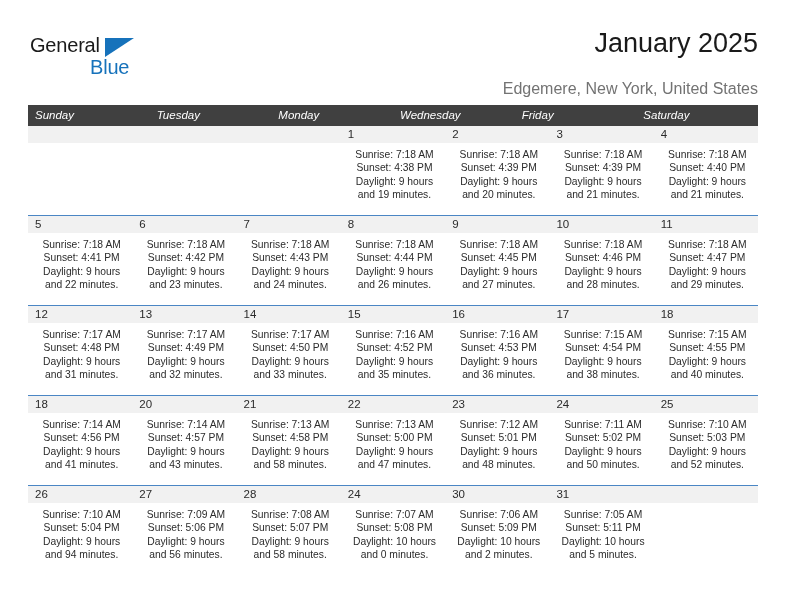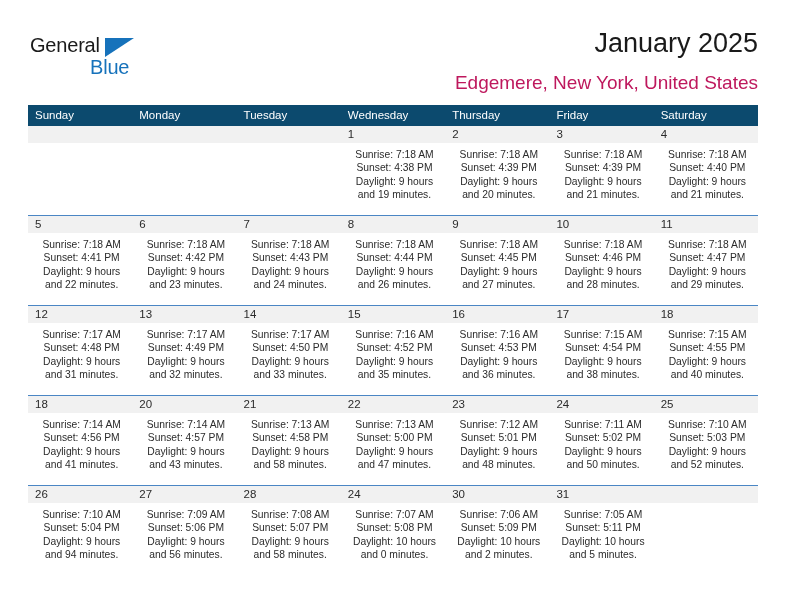--- a/index.html
+++ b/index.html
@@ -68,38 +68,39 @@
     right: 0;
     top: 0;
     font-size: 27px;
     color: #1a1a1a;
     text-align: right;
     white-space: nowrap;
   }
   .subtitle {
     position: absolute;
     right: 0;
-    top: 44px;
-    font-size: 19px;
-    color: #be185d;
+    top: 52px;
+    font-size: 16px;
+    color: #737373;
     text-align: right;
     white-space: nowrap;
   }
 
   
   .calendar {
     position: absolute;
     left: 28px;
     top: 105px;
     width: 730px;
   }
   .dow-row {
     display: flex;
-    background: #0c4a6e;
+    background: #404040;
     height: 21px;
+    font-style: italic;
   }
   .dow-cell {
     flex: 1 1 0;
     color: #ffffff;
     font-size: 11.5px;
     line-height: 21px;
     padding-left: 7px;
     box-sizing: border-box;
     white-space: nowrap;
   }
@@ -153,24 +154,23 @@
       <span class="logo-triangle"></span>
       <span class="logo-blue">Blue</span>
     </div>
     <div class="title">January 2025</div>
     <div class="subtitle">Edgemere, New York, United States</div>
   </div>
 
   <div class="calendar">
     <div class="dow-row" id="dow-row">
         <div class="dow-cell">Sunday</div>
+        <div class="dow-cell">Tuesday</div>
         <div class="dow-cell">Monday</div>
-        <div class="dow-cell">Tuesday</div>
         <div class="dow-cell">Wednesday</div>
-        <div class="dow-cell">Thursday</div>
         <div class="dow-cell">Friday</div>
         <div class="dow-cell">Saturday</div>
       </div>
     <div id="weeks">
         <div class="week">
           <div class="week-inner">
             <div class="day-cell empty">
               <div class="day-num"></div>
             </div>
             <div class="day-cell empty">

